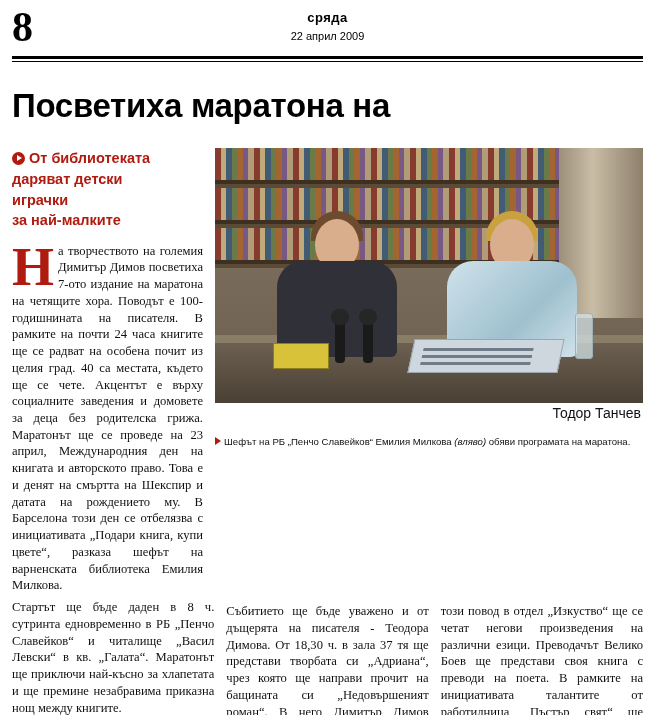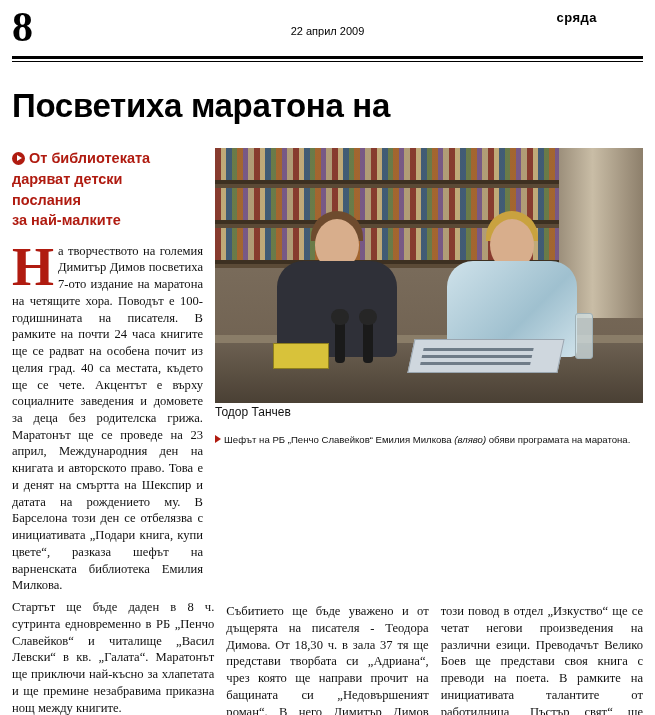--- a/index.html
+++ b/index.html
@@ -39,21 +39,21 @@
     flex: 1;
     text-align: center;
     padding-top: 4px;
   }
   .weekday {
     font-family: "Liberation Sans", sans-serif;
     font-size: 13px;
     font-weight: bold;
     letter-spacing: 0.5px;
     color: #000;
-    text-align: right;
+    margin-bottom: 5px;
   }
   .issue-date {
     font-family: "Liberation Sans", sans-serif;
     font-size: 11px;
     color: #000;
   }
   .masthead-right { width: 46px; }
 
   .rule-thick {
     border-top: 3px solid #000;
@@ -137,22 +137,22 @@
   
   .photo-frame {
     width: 428px;
     height: 255px;
     position: relative;
     overflow: hidden;
     background: #6c5f52;
   }
   .photo-credit {
     font-family: "Liberation Sans", sans-serif;
-    font-size: 12px;
-    text-align: left;
+    font-size: 14px;
+    text-align: right;
     padding: 2px 2px 0 0;
     color: #111;
   }
   .caption {
     font-family: "Liberation Sans", sans-serif;
     font-size: 9.6px;
     line-height: 1.32;
     margin-top: 15px;
     color: #111;
   }
@@ -297,21 +297,21 @@
   <h1 class="headline">
     <span class="line">Посветиха маратона на</span>
   </h1>
 
   <div class="upper">
 
     <div class="col-left">
       <div class="kicker">
         <span class="bullet"></span><span>От библиотеката</span><br>
         <span>даряват детски</span><br>
-        <span>послания</span><br>
+        <span>играчки</span><br>
         <span>за най-малките</span><br>
       </div>
 
       <div class="lead">
         <span class="dropcap">Н</span><span>а творчеството на големия Димитър Димов посветиха 7-ото издание на маратона на четящите хора. Поводът е 100-годишнината на писателя. В рамките на почти 24 часа книгите ще се радват на особена почит из целия град. 40 са местата, където ще се чете. Акцентът е върху социалните заведения и домовете за деца без родителска грижа. Маратонът ще се проведе на 23 април, Международния ден на книгата и авторското право. Това е и денят на смъртта на Шекспир и датата на рождението му. В Барселона този ден се отбелязва с инициативата „Подари книга, купи цвете“, разказа шефът на варненската библиотека Емилия Милкова.</span>
       </div>
     </div>
 
     <div class="col-photo">
       <div class="photo-frame">

